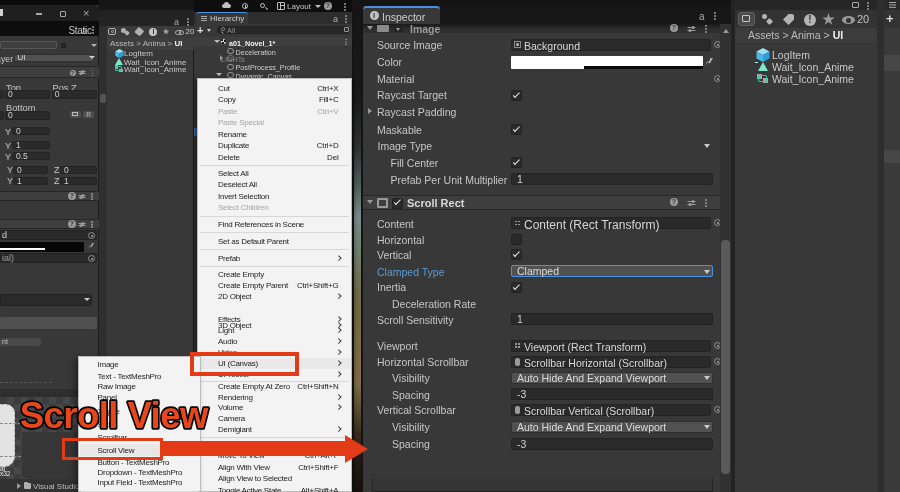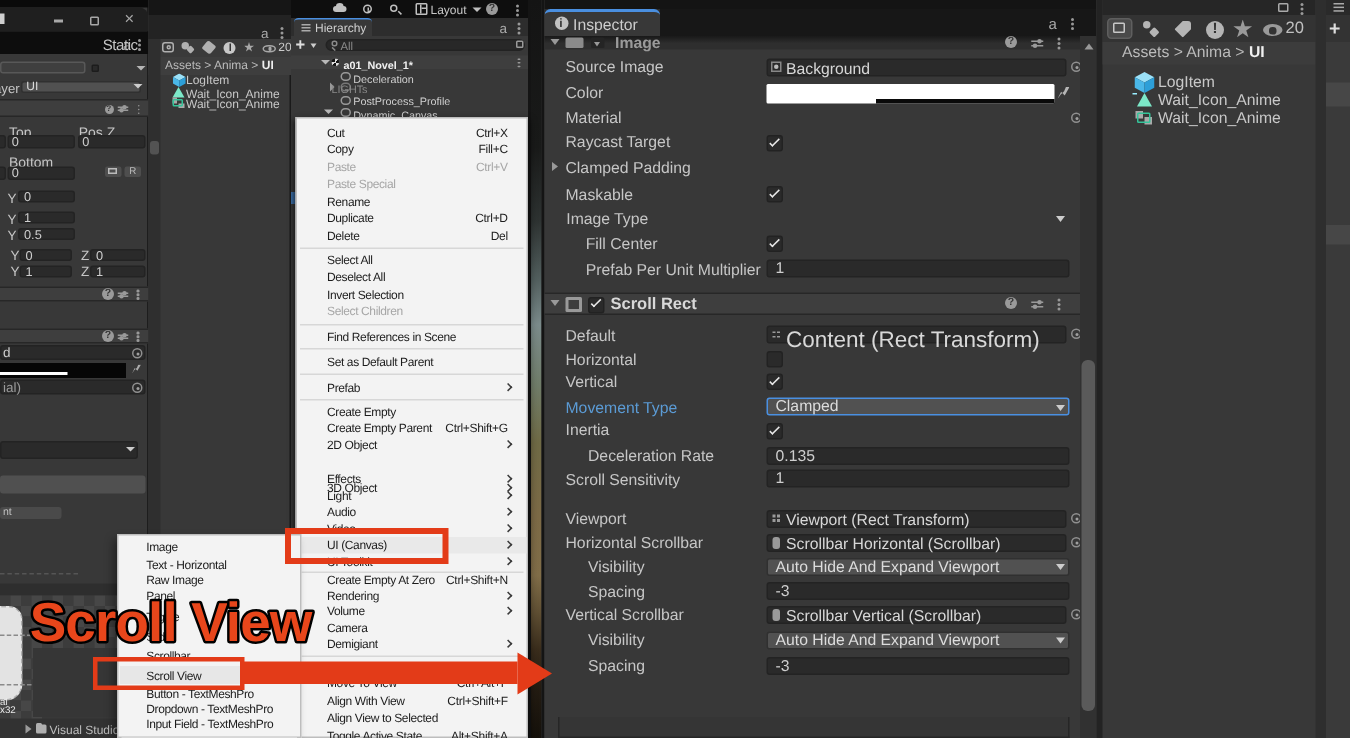--- a/index.html
+++ b/index.html
@@ -350,21 +350,21 @@
   <div class="ab" style="left:148px;top:56.3px;width:192px;height:13px;background:#fff;border-radius:1px"></div>
   <div class="ab" style="left:221px;top:65.8px;width:119px;height:3.5px;background:#0a0a0a"></div>
   <div class="ab" style="left:342px;top:58px;width:8px;height:8px;background:#b5b5b5;clip-path:polygon(0 100%,30% 40%,60% 70%,100% 0,70% 0,55% 35%,25% 65%)"></div>
   <div class="lbl" style="left:14px;top:72.7px;font-size:10.5px">Material</div>
   <div class="obj" style="left:351px;top:74.6px"></div>
   <div class="lbl" style="left:14px;top:89.3px;font-size:10.5px">Raycast Target</div>
   <div class="chk" style="left:148px;top:89.8px">
       <div class="tick"></div>
     </div>
   <div class="tri" style="left:5px;top:108px;border-top:3.5px solid transparent;border-bottom:3.5px solid transparent;border-left:4.5px solid #999"></div>
-  <div class="lbl" style="left:14px;top:106.1px;font-size:10.5px">Clamped Padding</div>
+  <div class="lbl" style="left:14px;top:106.1px;font-size:10.5px">Raycast Padding</div>
   <div class="lbl" style="left:14px;top:123.5px;font-size:10.5px">Maskable</div>
   <div class="chk" style="left:148px;top:124px">
       <div class="tick"></div>
     </div>
   <div class="lbl" style="left:14.5px;top:140.1px;font-size:10.5px">Image Type</div>
   <div class="tri" style="left:341px;top:144px;border-left:3.5px solid transparent;border-right:3.5px solid transparent;border-top:4px solid #ccc"></div>
   <div class="lbl" style="left:27.5px;top:156.9px;font-size:10.5px">Fill Center</div>
   <div class="chk" style="left:148px;top:157.4px">
       <div class="tick"></div>
     </div>
@@ -380,40 +380,39 @@
     </div>
   <div class="ab" style="left:44px;top:196.5px;color:#d8d8d8;font-size:11px;font-weight:bold">Scroll Rect</div>
   <div class="q" style="left:307px;top:198px">?</div>
   <svg class="ab" style="left:324px;top:198.5px" width="9" height="8">
       <path d="M0.5 2.5 H8.5 M0.5 5.5 H8.5" stroke="#9a9a9a" stroke-width="1.1"></path>
       <circle cx="6" cy="2.5" r="1.5" fill="#9a9a9a"></circle>
       <circle cx="3" cy="5.5" r="1.5" fill="#9a9a9a"></circle>
     </svg>
   <div class="kebab" style="left:342px;top:199px"></div>
 
-  <div class="lbl" style="left:14px;top:217.5px;font-size:10.5px">Default</div>
+  <div class="lbl" style="left:14px;top:217.5px;font-size:10.5px">Content</div>
   <div class="fld" style="left:148px;top:217px;width:200px;height:12px"></div>
   <div class="qd" style="left:152px;top:220.5px"></div>
-  <div class="ab" style="left:161px;top:218.2px;color:#d8d8d8;font-size:15px">Content (Rect Transform)</div>
+  <div class="ab" style="left:161px;top:218.2px;color:#d8d8d8;font-size:12px">Content (Rect Transform)</div>
   <div class="obj" style="left:351px;top:219.4px"></div>
   <div class="lbl" style="left:14px;top:233.5px;font-size:10.5px">Horizontal</div>
   <div class="chk" style="left:148px;top:234px"></div>
   <div class="lbl" style="left:14px;top:248.9px;font-size:10.5px">Vertical</div>
   <div class="chk" style="left:148px;top:249.4px">
       <div class="tick"></div>
     </div>
-  <div class="lbl" style="left:14px;top:265.5px;font-size:10.5px;color:#5b9bd5">Movement Type</div>
+  <div class="lbl" style="left:14px;top:265.5px;font-size:10.5px;color:#5b9bd5">Clamped Type</div>
   <div class="drp" style="left:148px;top:265px;width:202px;height:12px;font-size:10.5px;line-height:11px;padding-left:5px;border:1px solid #4a90e2">Clamped</div>
   <div class="tri" style="left:341px;top:269.5px;border-left:3.5px solid transparent;border-right:3.5px solid transparent;border-top:4px solid #ccc"></div>
   <div class="lbl" style="left:14px;top:281.4px;font-size:10.5px">Inertia</div>
   <div class="chk" style="left:148px;top:281.9px">
       <div class="tick"></div>
     </div>
   <div class="lbl" style="left:29px;top:298px;font-size:10.5px">Deceleration Rate</div>
-  <div class="fld" style="left:148px;top:297.5px;width:202px;height:12px;font-size:10.5px;line-height:11px;padding-left:5px">0.135</div>
   <div class="lbl" style="left:14px;top:313.9px;font-size:10.5px">Scroll Sensitivity</div>
   <div class="fld" style="left:148px;top:313.4px;width:202px;height:12px;font-size:10.5px;line-height:11px;padding-left:5px">1</div>
   <div class="lbl" style="left:14px;top:340.2px;font-size:10.5px">Viewport</div>
   <div class="fld" style="left:148px;top:339.7px;width:200px;height:12px"></div>
   <div class="qd" style="left:152px;top:343.2px"></div>
   <div class="ab" style="left:161px;top:340.9px;color:#d8d8d8;font-size:10.5px">Viewport (Rect Transform)</div>
   <div class="obj" style="left:351px;top:342.1px"></div>
   <div class="lbl" style="left:14px;top:356.3px;font-size:10.5px">Horizontal Scrollbar</div>
   <div class="fld" style="left:148px;top:355.8px;width:200px;height:12px"></div>
   <div class="ab" style="left:152px;top:357.8px;width:5px;height:8px;background:#9a9a9a;border-radius:2px"></div>
@@ -528,21 +527,21 @@
   <div class="ms" style="top:357.5px"></div>
   <div class="mi" style="top:371px">Move To View<span class="sc">Ctrl+Alt+F</span></div>
   <div class="mi" style="top:382.5px">Align With View<span class="sc">Ctrl+Shift+F</span></div>
   <div class="mi" style="top:394px">Align View to Selected</div>
   <div class="mi" style="top:405.5px">Toggle Active State<span class="sc">Alt+Shift+A</span></div>
 </div>
 
 <div class="ab" id="submenu" style="left:77.5px;top:356px;width:123px;height:136px;background:#f3f3f3;border:1px solid #bdbdbd;box-shadow:-3px 3px 6px rgba(0,0,0,.4)">
   <div class="ab" style="left:1px;top:87px;right:1px;height:12.2px;background:#e7e7e7"></div>
   <div class="mi" style="top:1.5px;left:19px">Image</div>
-  <div class="mi" style="top:13.8px;left:19px">Text - Horizontal</div>
+  <div class="mi" style="top:13.8px;left:19px">Text - TextMeshPro</div>
   <div class="mi" style="top:24.3px;left:19px">Raw Image</div>
   <div class="mi" style="top:35.3px;left:19px">Panel</div>
   <div class="mi" style="top:48.5px;left:19px">Toggle</div>
   <div class="mi" style="top:61.5px;left:19px">Slider</div>
   <div class="mi" style="top:74.8px;left:19px">Scrollbar</div>
   <div class="mi" style="top:87.5px;left:19px">Scroll View</div>
   <div class="mi" style="top:99.5px;left:19px">Button - TextMeshPro</div>
   <div class="mi" style="top:109.5px;left:19px">Dropdown - TextMeshPro</div>
   <div class="mi" style="top:120.2px;left:19px">Input Field - TextMeshPro</div>
   <div class="ms" style="top:134.3px"></div>

